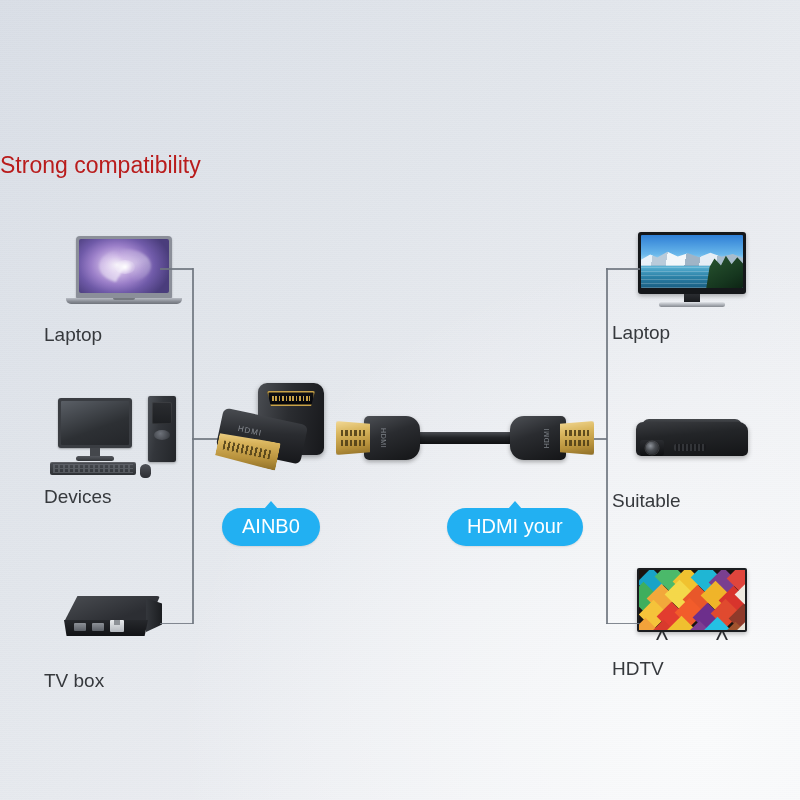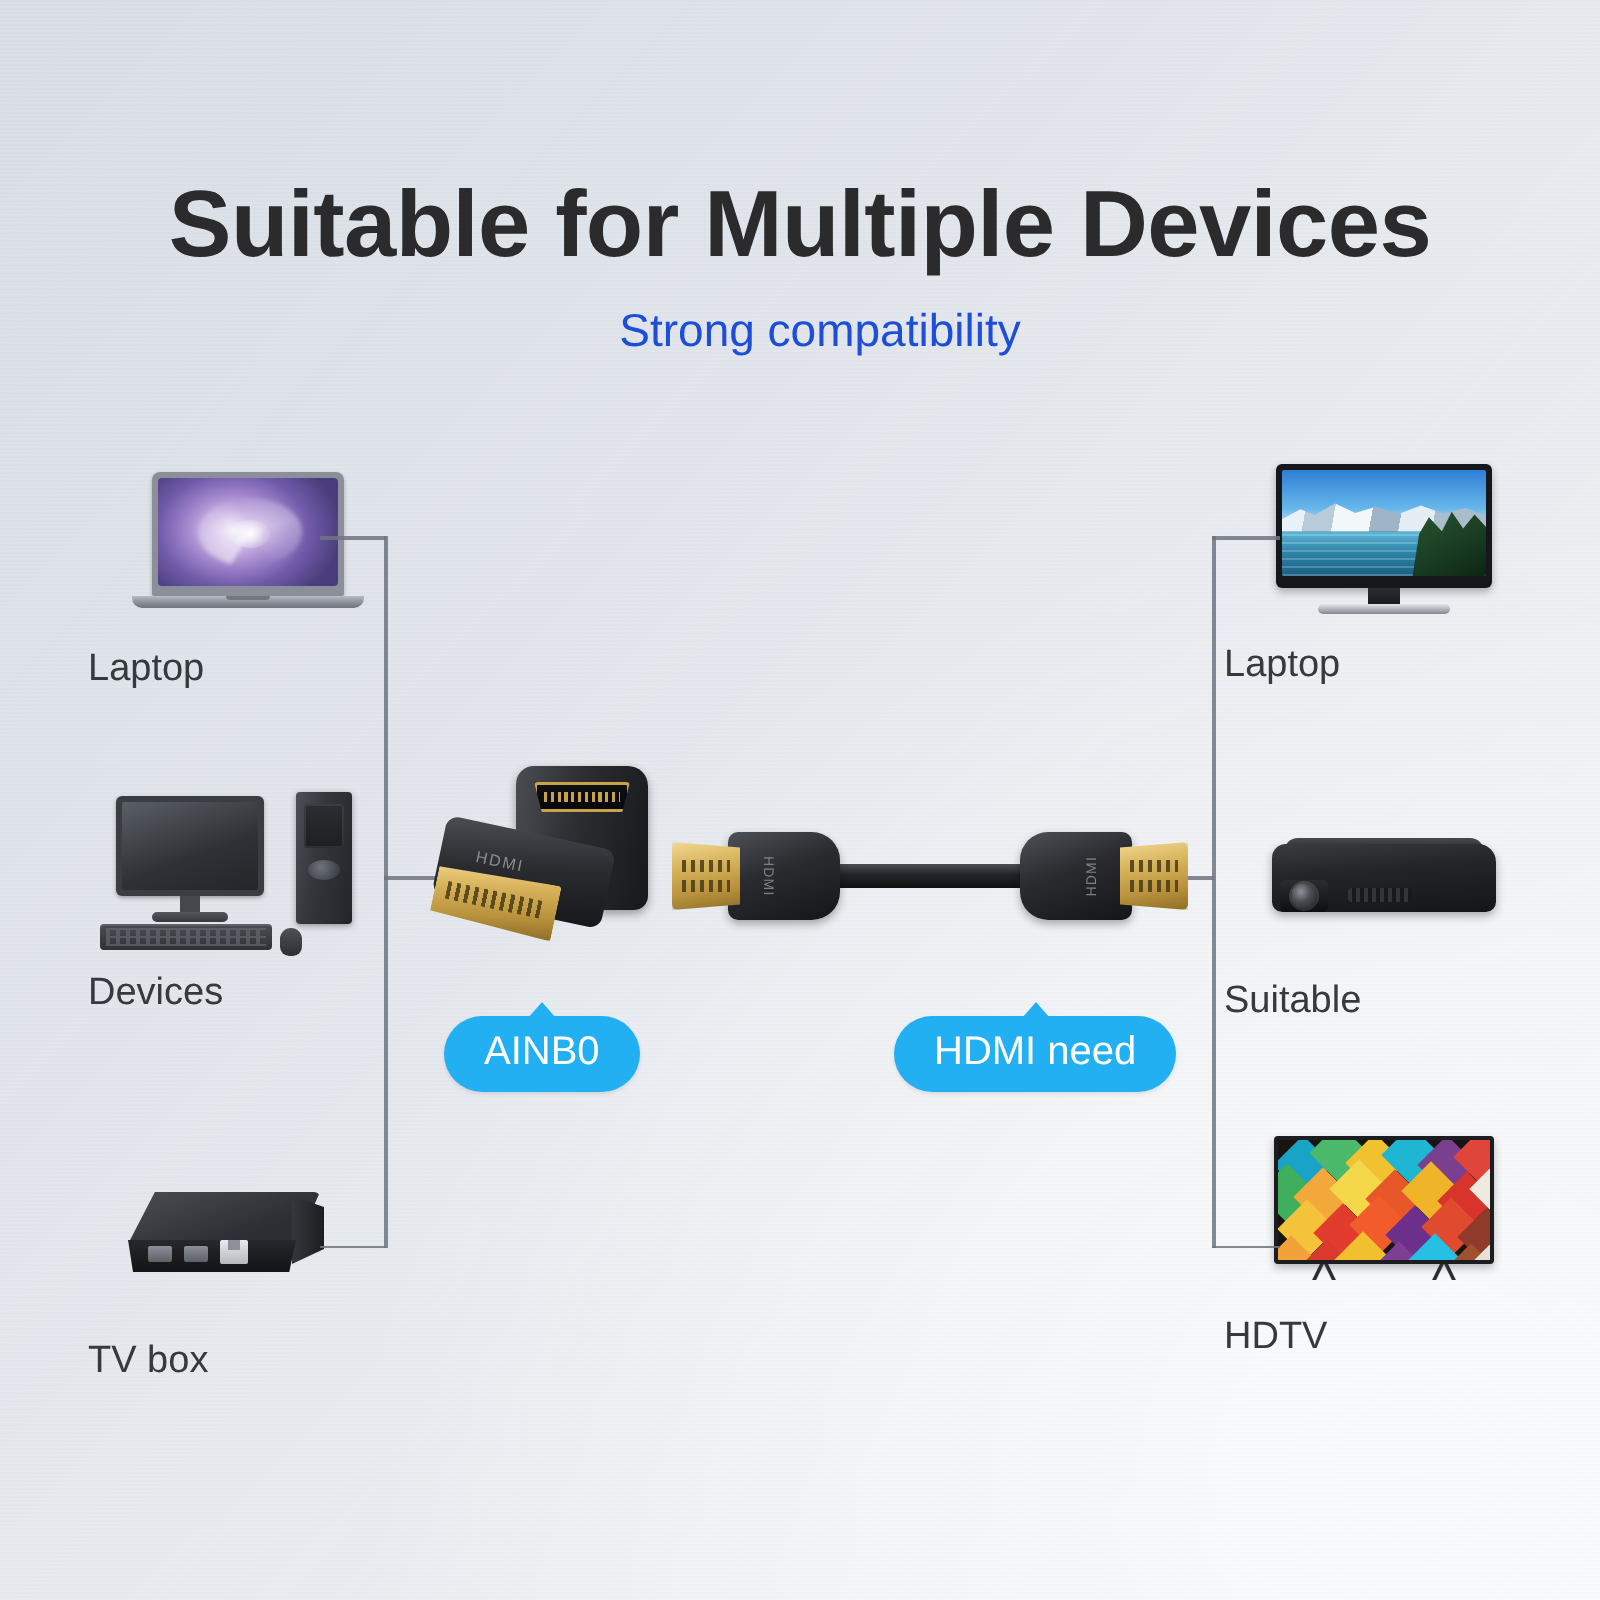--- a/index.html
+++ b/index.html
@@ -29,22 +29,21 @@
   
   .title{
     position:absolute; left:0; right:0; top:84px;
     text-align:center;
     font-size:47px; font-weight:bold;
     letter-spacing:-0.3px;
     color:#2b2b2d;
   }
   .subtitle{
     position:absolute; left:0; right:0; top:152px;
-    text-align:center;
-    font-size:23px; color:#1d4ed8; font-weight:normal;padding-left:20px;
+    font-size:23px; color:#b91c1c; font-weight:normal;
   }
   .note{
     position:absolute; left:0; right:0; bottom:48px;
     text-align:center; color:#73777d;
     font-size:17px; line-height:28px;
   }
 
   
   .device{ position:absolute; width:160px; }
   .device .art{ position:relative; height:86px; }
@@ -328,21 +327,20 @@
   #badge-ainbo{ left:222px; top:508px; }
   #badge-hdmi { left:447px; top:508px; }
 </style>
 </head>
 <body>
 
 <div id="bg"></div>
 
 <div id="stage">
 
-  <div class="title">Suitable for Multiple Devices</div>
   <div class="subtitle">Strong compatibility</div>
 
   <div class="device" id="dev-laptop">
     <div class="art">
       <div class="lap-screen">
         <div class="lap-wall"></div>
       </div>
       <div class="lap-base"></div>
     </div>
     <div class="cap">Laptop</div>
@@ -473,18 +471,18 @@
         <i></i>
       </div>
     <div class="cb-plug r">
         <i></i>
       </div>
     <span class="cb-txt l">HDMI</span>
     <span class="cb-txt r">HDMI</span>
   </div>
 
   <div class="badge" id="badge-ainbo">AINB0</div>
-  <div class="badge" id="badge-hdmi">HDMI need</div>
+  <div class="badge" id="badge-hdmi">HDMI your</div>
 
   <div class="note">
   </div>
 
 </div>
 
 </body></html>

